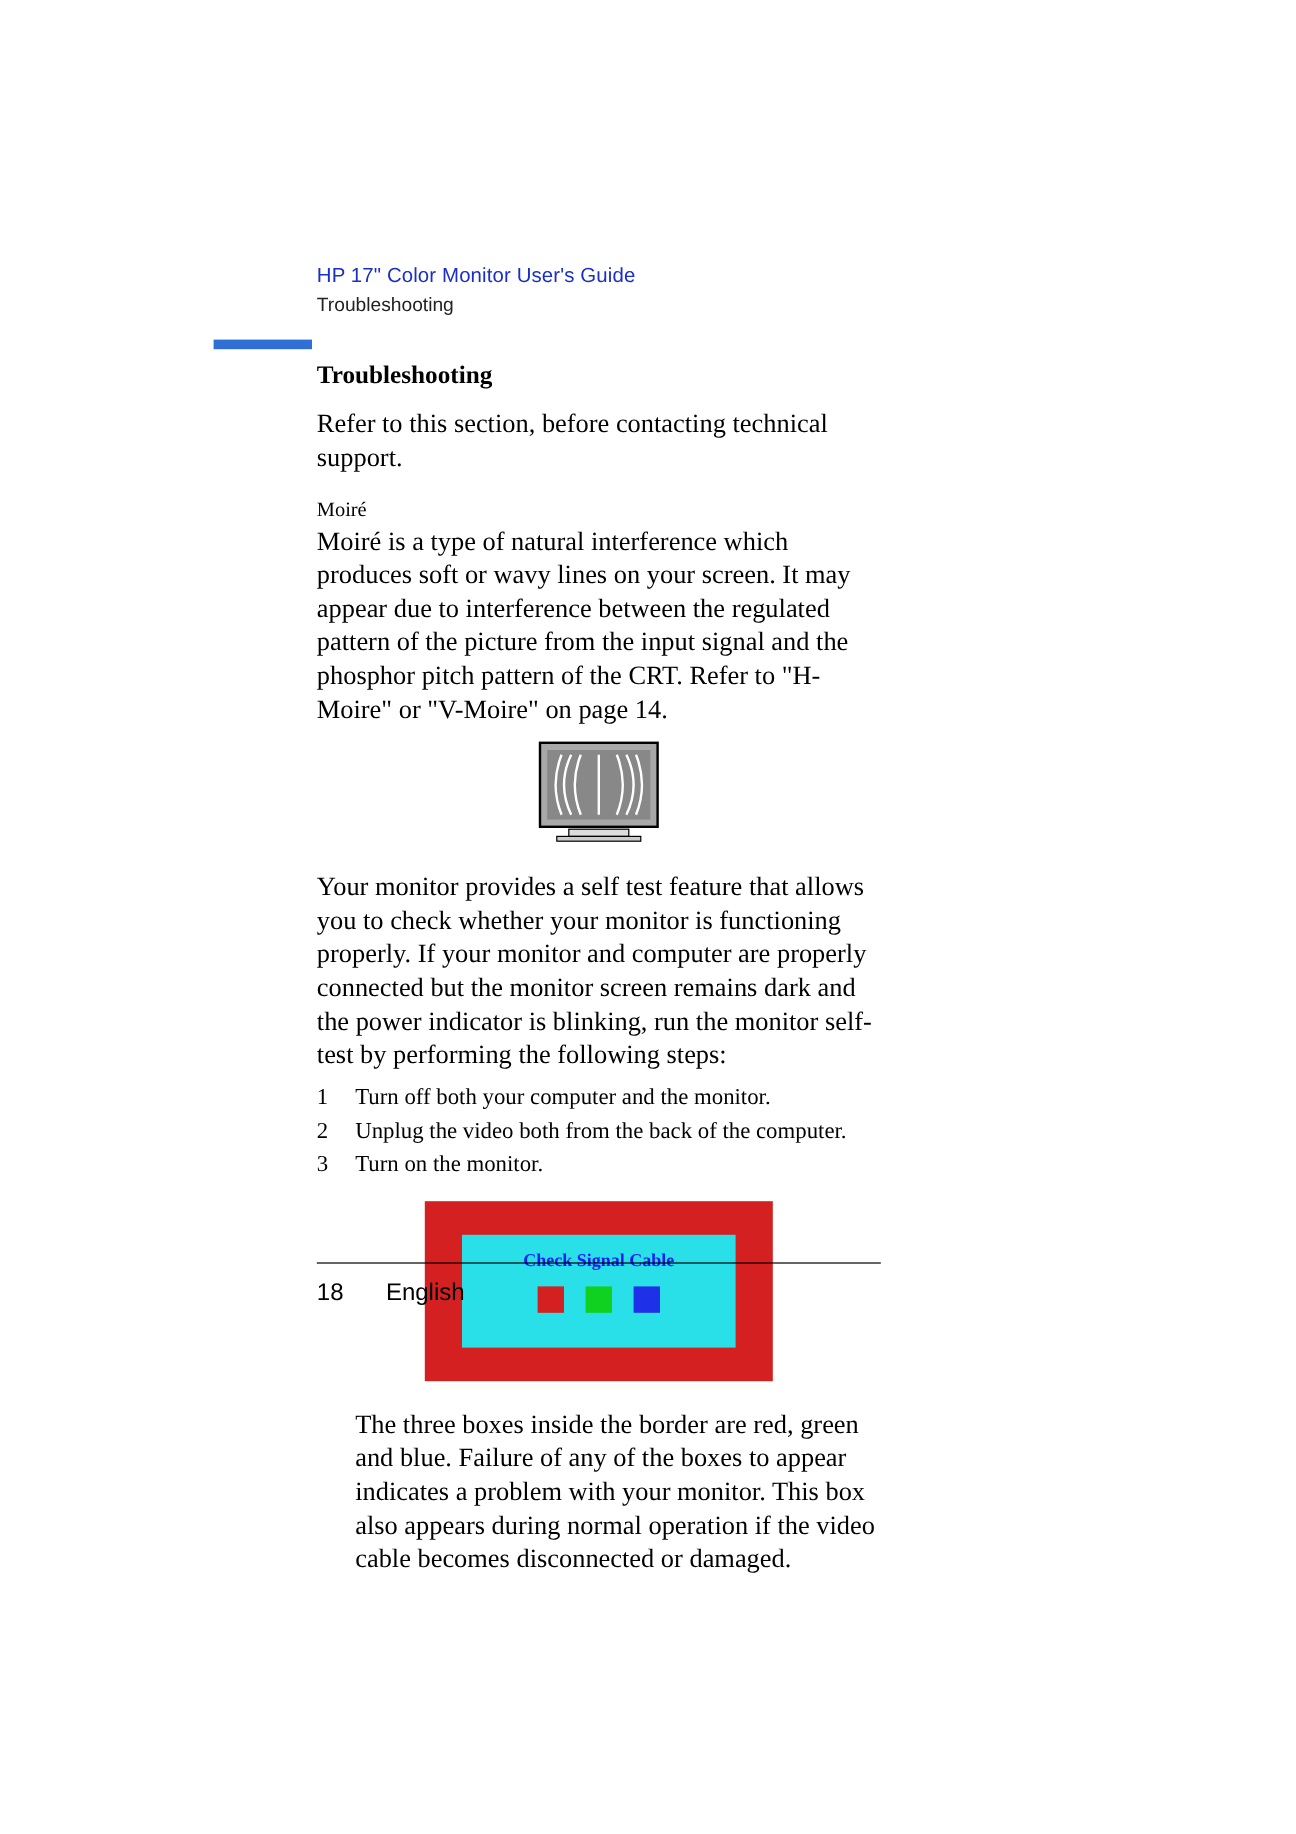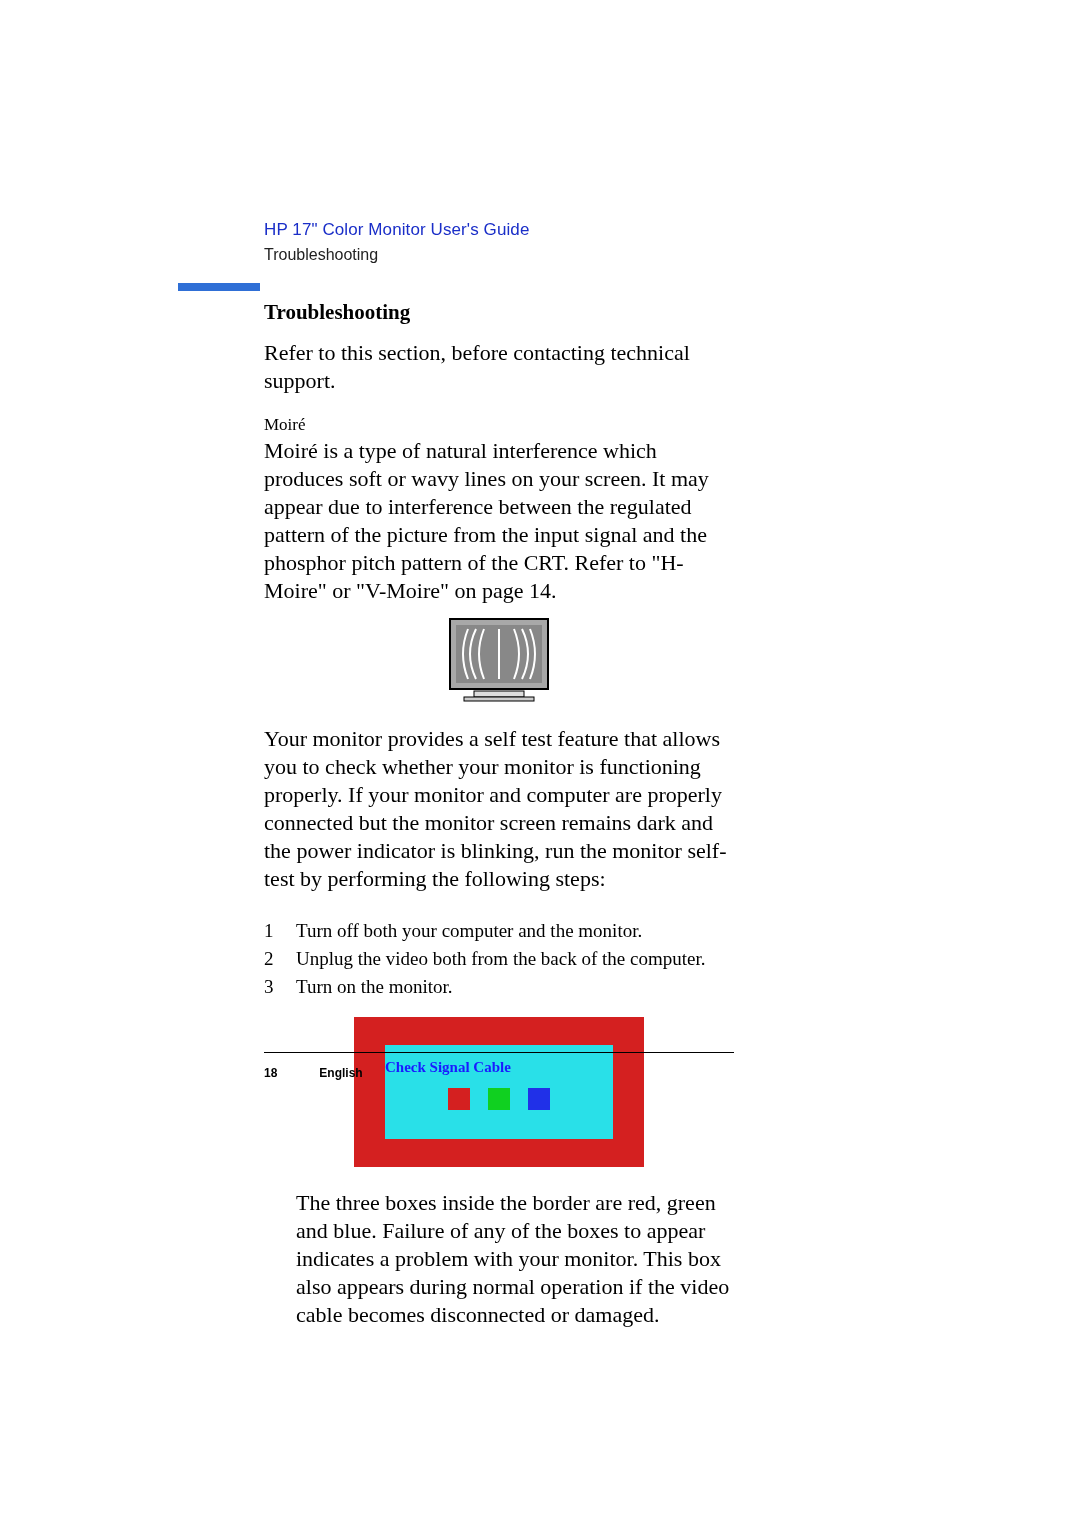--- a/index.html
+++ b/index.html
@@ -98,21 +98,21 @@
     background: #d42020;
     margin: 0 auto;
     display: flex;
     align-items: center;
     justify-content: center;
   }
   .stfc-inner {
     width: 228px;
     height: 94px;
     background: #29e0e8;
-    text-align: left;
+    text-align: center;
     padding-top: 14px;
     box-sizing: border-box;
   }
   .stfc-label {
     font-family: "Times New Roman", serif;
     font-weight: bold;
     font-size: 15px;
     color: #1a1aff;
     margin-bottom: 12px;
   }
@@ -131,22 +131,21 @@
   .footer-rule {
     position: absolute;
     left: 264px;
     width: 470px;
     border-top: 1.5px solid #000;
   }
   .footer {
     position: absolute;
     left: 264px;
     font-family: Arial, Helvetica, sans-serif;
-    font-size: 12px;
-    font-weight: bold;
+    font-size: 20px;
   }
   .footer .page-num {
     display: inline-block;
     width: 52px;
   }
 </style>
 </head>
 <body>
 
 <div class="page">
@@ -173,21 +172,21 @@
       <path d="M32 14 Q20 39 32 64" stroke="#fff" stroke-width="2" fill="none"></path>
       <path d="M40 14 Q30 39 40 64" stroke="#fff" stroke-width="2" fill="none"></path>
       <path d="M55 14 Q55 39 55 64" stroke="#fff" stroke-width="2" fill="none"></path>
       <path d="M70 14 Q80 39 70 64" stroke="#fff" stroke-width="2" fill="none"></path>
       <path d="M78 14 Q90 39 78 64" stroke="#fff" stroke-width="2" fill="none"></path>
       <path d="M86 14 Q96 39 86 64" stroke="#fff" stroke-width="2" fill="none"></path>
       <rect x="30" y="76" width="50" height="6" fill="#ddd" stroke="#000"></rect>
       <rect x="20" y="82" width="70" height="4" fill="#ccc" stroke="#000"></rect>
     </svg>
 
-    <div class="para" style="margin-bottom:26px">Your monitor provides a self test feature that allows you to check whether your monitor is functioning properly. If your monitor and computer are properly connected but the monitor screen remains dark and the power indicator is blinking, run the monitor self-test by performing the following steps:</div>
+    <div class="para" style="margin-bottom:10px">Your monitor provides a self test feature that allows you to check whether your monitor is functioning properly. If your monitor and computer are properly connected but the monitor screen remains dark and the power indicator is blinking, run the monitor self-test by performing the following steps:</div>
 
     <div class="steps">
       <div class="step">
         <div class="num">1</div>
         <div class="txt">Turn off both your computer and the monitor.</div>
       </div>
       <div class="step">
         <div class="num">2</div>
         <div class="txt">Unplug the video both from the back of the computer.</div>
       </div>

